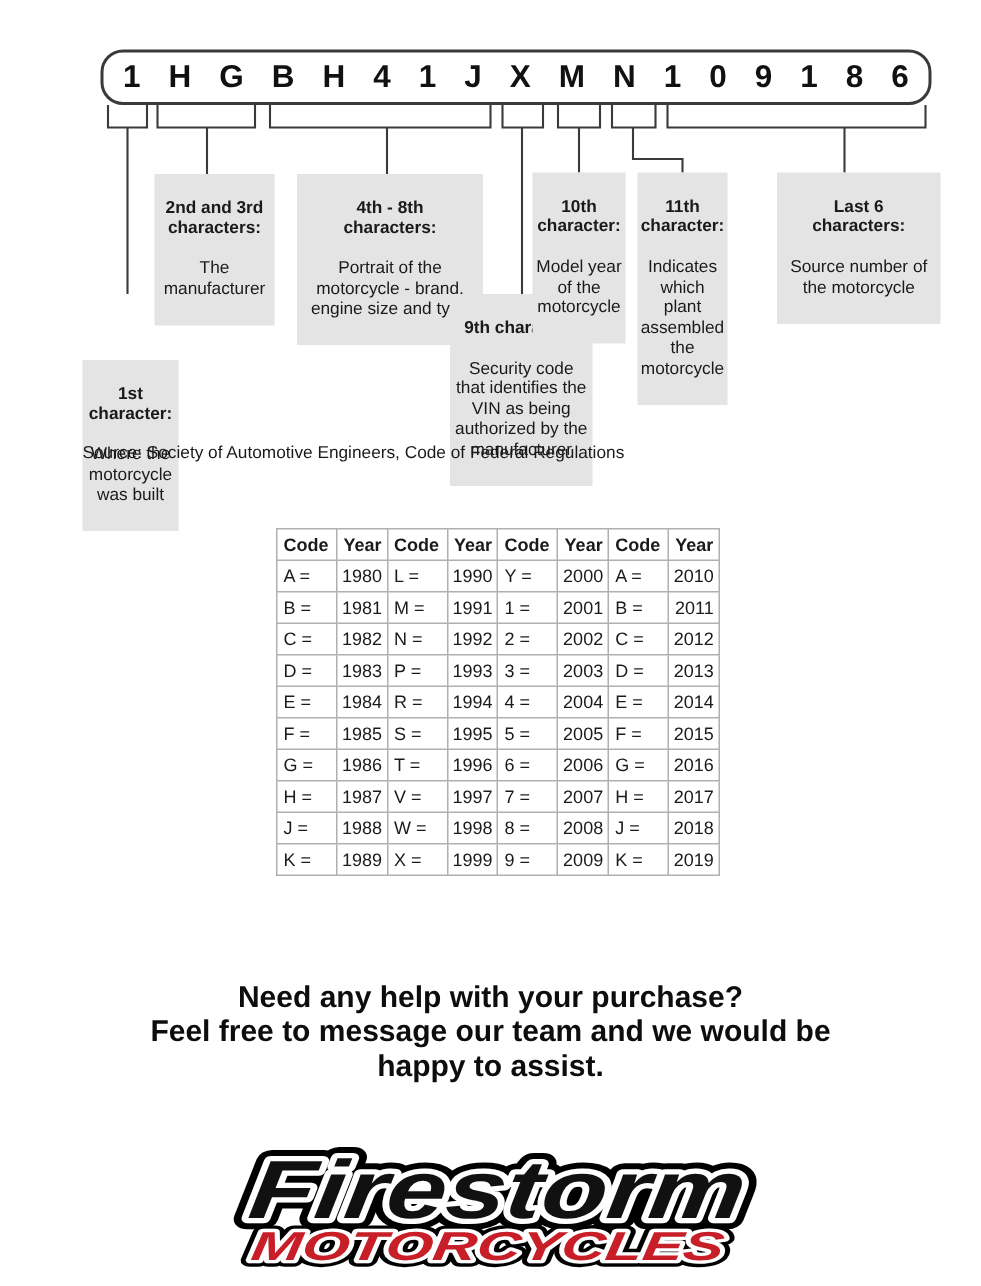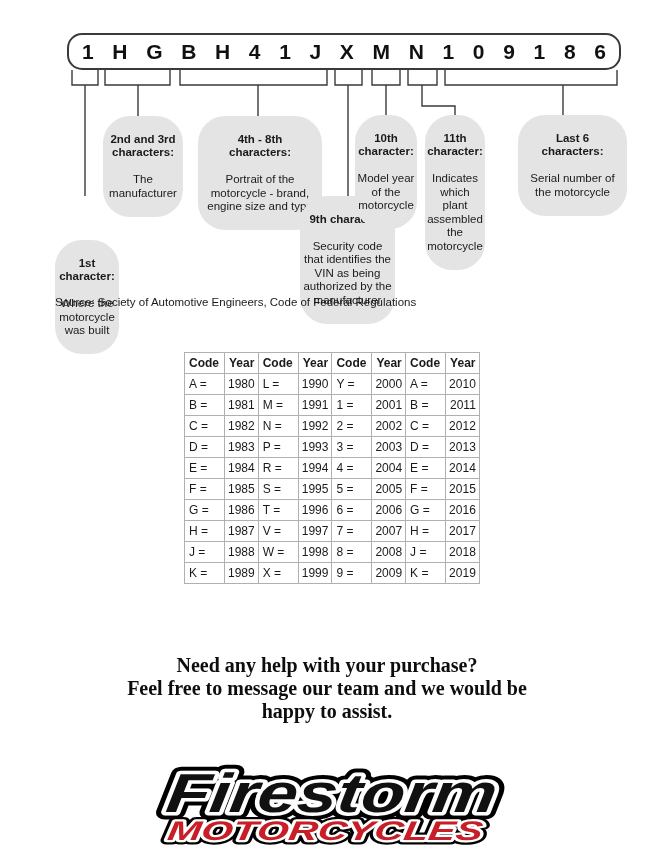--- a/index.html
+++ b/index.html
@@ -41,21 +41,20 @@
   
   .callout {
     position: absolute;
     background: #e4e4e4;
     color: #1a1a1a;
     text-align: center;
     font-size: 11.5px;
     line-height: 13.5px;
     padding: 3px 2px;
     white-space: pre-line;
-    border-radius: 27px;
   }
   .callout .c-title { font-weight: bold; }
   
   .source-note {
     position: absolute;
     left: 55px; top: 296px;
     font-size: 11.5px;
     color: #1a1a1a;
     text-align: right;
   }
@@ -82,21 +81,20 @@
   .help-text {
     position: absolute;
     left: 0; top: 654px;
     width: 654px;
     text-align: center;
     font-size: 20px;
     font-weight: bold;
     line-height: 23px;
     color: #0d0d0d;
     white-space: pre-line;
-    font-family: Liberation Serif, serif;
   }
   
   .logo-wrap {
     position: absolute;
     left: 142px; top: 758px;
     width: 370px; height: 95px;
   }
 </style>
 </head>
 <body>
@@ -174,21 +172,21 @@
     <div class="c-body">Indicates
 which plant
 assembled
 the
 motorcycle</div>
   </div>
 
   <div class="callout" style="left:518px; top:115px; width:109px;">
     <div class="c-title">Last 6
 characters:</div>
-    <div class="c-body">Serial number of
+    <div class="c-body">Source number of
 the motorcycle</div>
   </div>
 
   <div class="source-note">Source:  Society of Automotive Engineers, Code of Federal Regulations</div>
 
   <table class="year-table">
     <thead>
       <tr>
           <th>Code</th>
           <th class="yr">Year</th>

